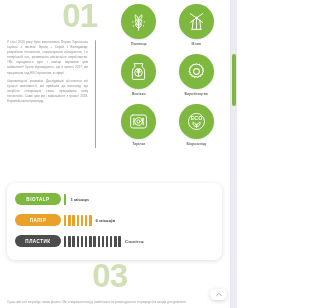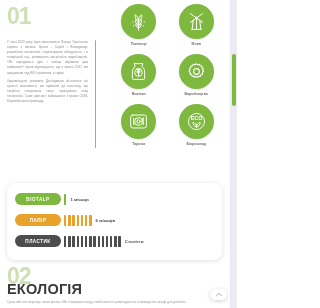--- a/index.html
+++ b/index.html
@@ -34,25 +34,26 @@
   }
 
   .sec-head {
     position: absolute;
     left: 7px;
     top: 6px;
     width: 90px;
   }
 
   .sec-number {
-    font-size: 23px;
+    font-size: 33px;
     font-weight: 700;
     line-height: 20px;
     color: #cfe0b7;
     letter-spacing: -1px;
+    text-align: right;
   }
 
   .sec-title {
     font-size: 14.5px;
     font-weight: 700;
     line-height: 15px;
     color: #3b3b3b;
     letter-spacing: 0.2px;
     margin-top: -4px;
     position: relative;
@@ -410,22 +411,21 @@
         <div class="bar" style="background:#4d4d4d;"></div>
         <div class="bar" style="background:#4d4d4d;"></div>
       </div>
       <div class="duration">Століття</div>
     </div>
 
   </div>
 
   <div class="section-eco">
     <div class="eco-head">
-      <div class="sec-number">02</div>
-      <div class="sec-title">ЕКОЛОГІЯ</div>
+      <div class="sec-number">03</div>
     </div>
     <div class="eco-body">Сучасний світ потребує нових рішень. Ми створюємо посуд, який повністю розкладається в природі без шкоди для довкілля.</div>
   </div>
 
   <div class="scroll-top">
     <svg width="6" height="5" viewBox="0 0 10 7" fill="none" stroke="#9a9a9a" stroke-width="1.4" stroke-linecap="round" stroke-linejoin="round">
       <path d="M1 5.5L5 1.5l4 4"></path>
     </svg>
   </div>
 

